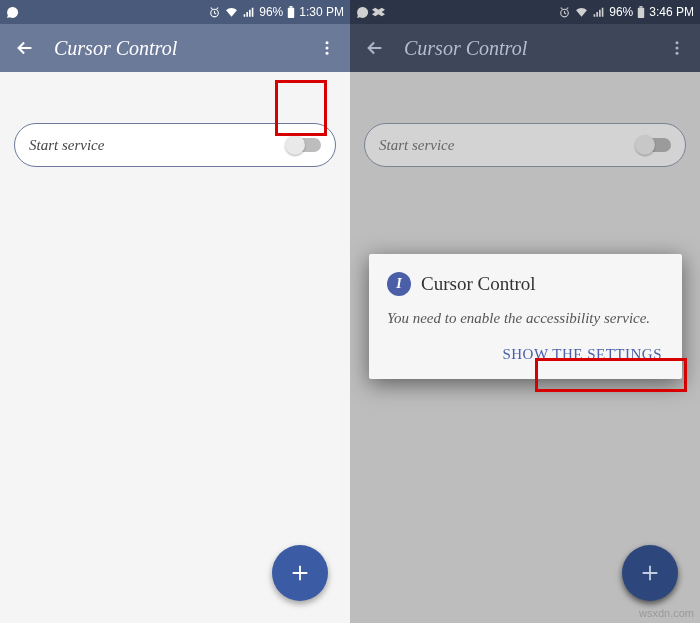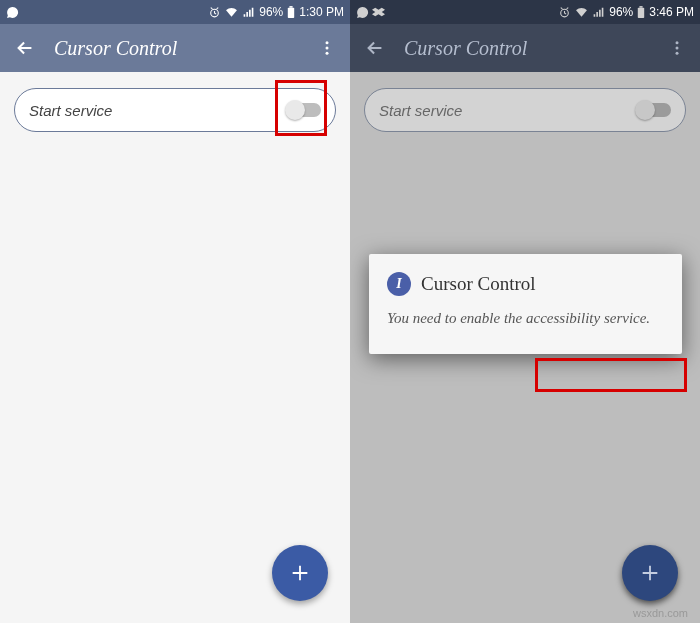--- a/index.html
+++ b/index.html
@@ -56,25 +56,26 @@
       height: calc(100% - 72px);
     }
     .card {
       border: 1.5px solid #6b7a99;
       border-radius: 22px;
       height: 44px;
       display: flex;
       align-items: center;
       padding: 0 14px;
       background: #fff;
-      font-family: Liberation Sans, sans-serif;
+      font-family: Liberation Serif, serif;
       font-style: italic;
       font-size: 15px;
       color: #444;
       justify-content: space-between;
+      margin-top: 35px;
     }
     .phone.right .card { border-color: #7a8394; background: #d3d3d3; color: #666; }
     .toggle-track {
       width: 34px; height: 14px; background: #bdbdbd; border-radius: 8px; position: relative;
     }
     .toggle-knob {
       width: 20px; height: 20px; background:#e9e9e9; border-radius: 50%;
       position:absolute; top:-3px; left:-2px;
       box-shadow: 0 1px 2px rgba(0,0,0,0.3);
     }
@@ -113,21 +114,21 @@
       text-align:right;
       color:#4a5fa8;
       font-size: 15px;
       letter-spacing: 0.5px;
       padding: 4px 2px;
       display:inline-block;
       float:right;
     }
     .dialog::after { content:""; display:block; clear:both; }
     .watermark {
-      position: absolute; bottom: 4px; right: 12px;
+      position: absolute; bottom: 4px; right: 6px;
       font-family: sans-serif; font-size: 11px; color: #999;
     }
     svg { display:block; }
   </style>
 </head>
 <body>
 
 <div class="phone left">
   <div class="status-bar">
     <span class="status-left">
@@ -268,18 +269,19 @@
         </svg>
     </div>
   </div>
 
   <div class="dialog">
     <div class="dialog-header">
       <div class="dialog-badge">I</div>
       <div class="dialog-title">Cursor Control</div>
     </div>
     <div class="dialog-msg">You need to enable the accessibility service.</div>
+    <span class="dialog-action">SHOW THE SETTINGS</span>
   </div>
   <div class="red-box" style="top:358px; left:185px; width:152px; height:34px;"></div>
 
 </div>
 
 <div class="watermark">wsxdn.com</div>
 
 </body></html>

